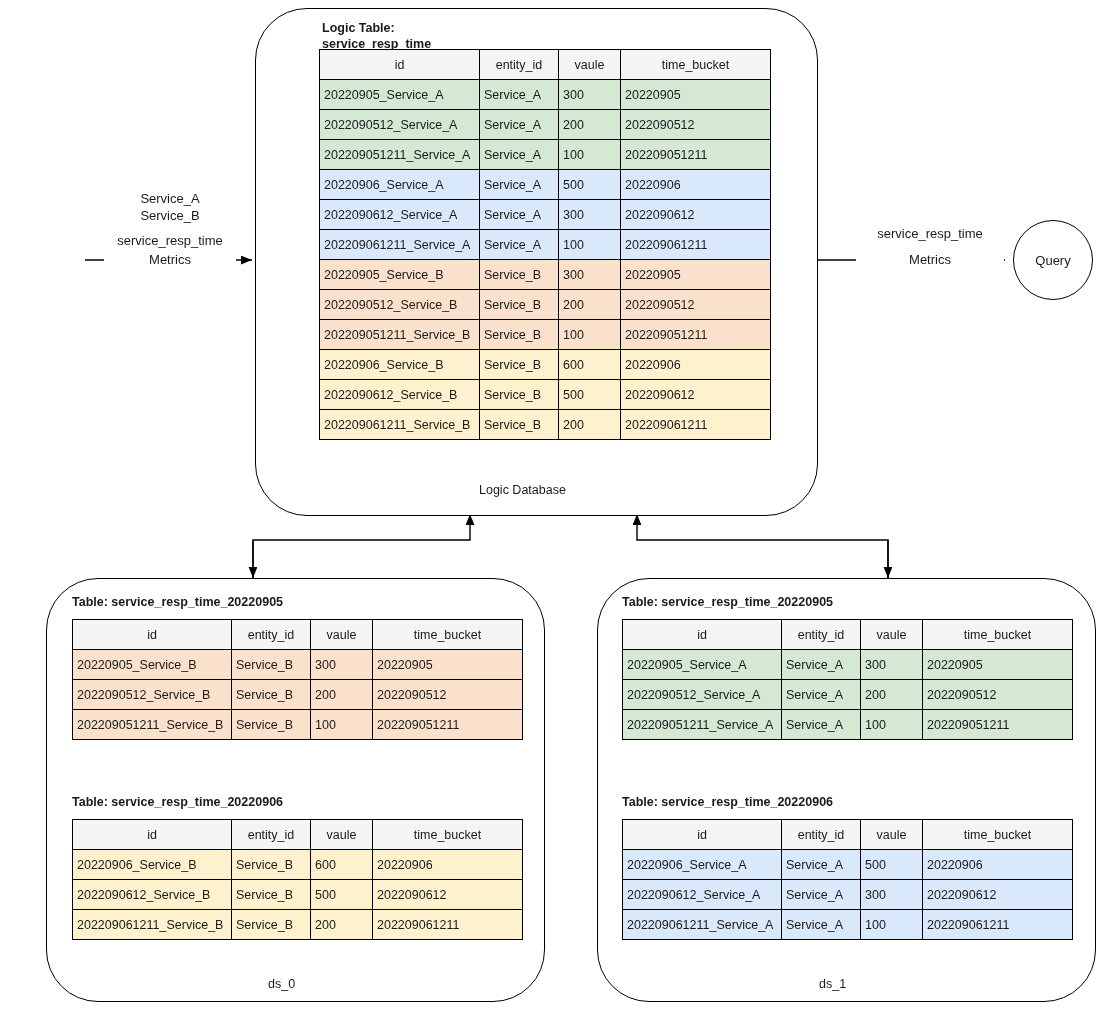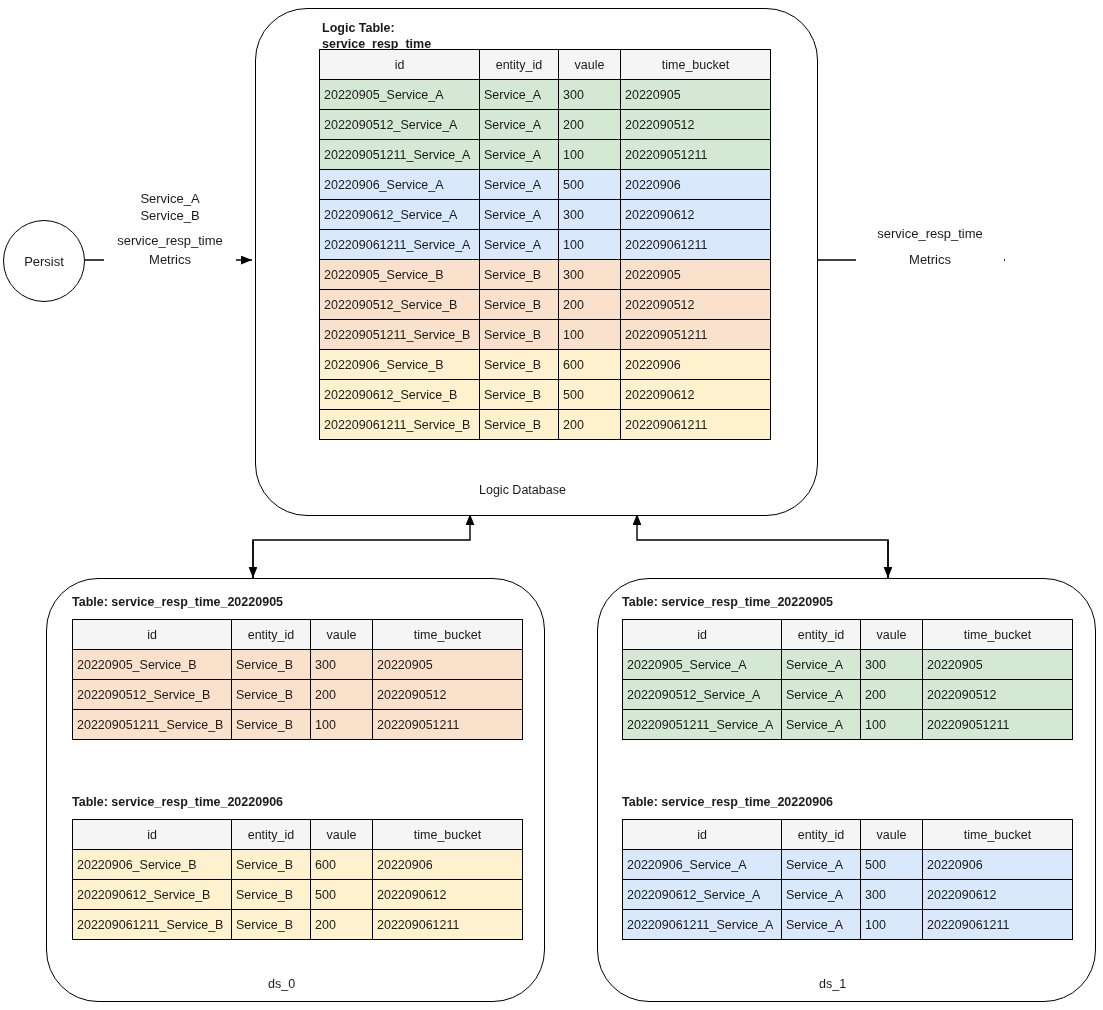--- a/index.html
+++ b/index.html
@@ -108,24 +108,24 @@
     <line x1="818" y1="260" x2="1005" y2="260" stroke="#000" stroke-width="1.4" marker-end="url(#arrow)"></line>
 
     <polyline points="253,580 253,540 470,540 470,514" fill="none" stroke="#000" stroke-width="1.4" marker-end="url(#arrow)"></polyline>
 
     <line x1="253" y1="540" x2="253" y2="578" stroke="#000" stroke-width="1.4" marker-end="url(#arrow)"></line>
 
     <polyline points="888,580 888,540 637,540 637,514" fill="none" stroke="#000" stroke-width="1.4" marker-end="url(#arrow)"></polyline>
     <line x1="888" y1="540" x2="888" y2="578" stroke="#000" stroke-width="1.4" marker-end="url(#arrow)"></line>
   </svg>
 
-  <div class="node-circle" style="left:3px; top:220px; width:80px; height:80px;">
-    <span>Persist</span>
+
+  <div class="node-circle" style="left:1013px; top:220px; width:78px; height:78px;">
+    <span>Query</span>
   </div>
-
 
   <div class="edge-label" style="left:105px; top:190px; width:130px;"><span>Service_A</span><br><span>Service_B</span></div>
   <div class="edge-label" style="left:104px; top:232px; width:132px;"><span>service_resp_time</span></div>
   <div class="edge-label" style="left:104px; top:251px; width:132px; background:#fff;"><span>Metrics</span></div>
 
   <div class="edge-label" style="left:856px; top:225px; width:148px;"><span>service_resp_time</span></div>
   <div class="edge-label" style="left:856px; top:251px; width:148px; background:#fff;"><span>Metrics</span></div>
 
   <div class="container-box" style="left:255px; top:8px; width:563px; height:508px;">
   </div>

